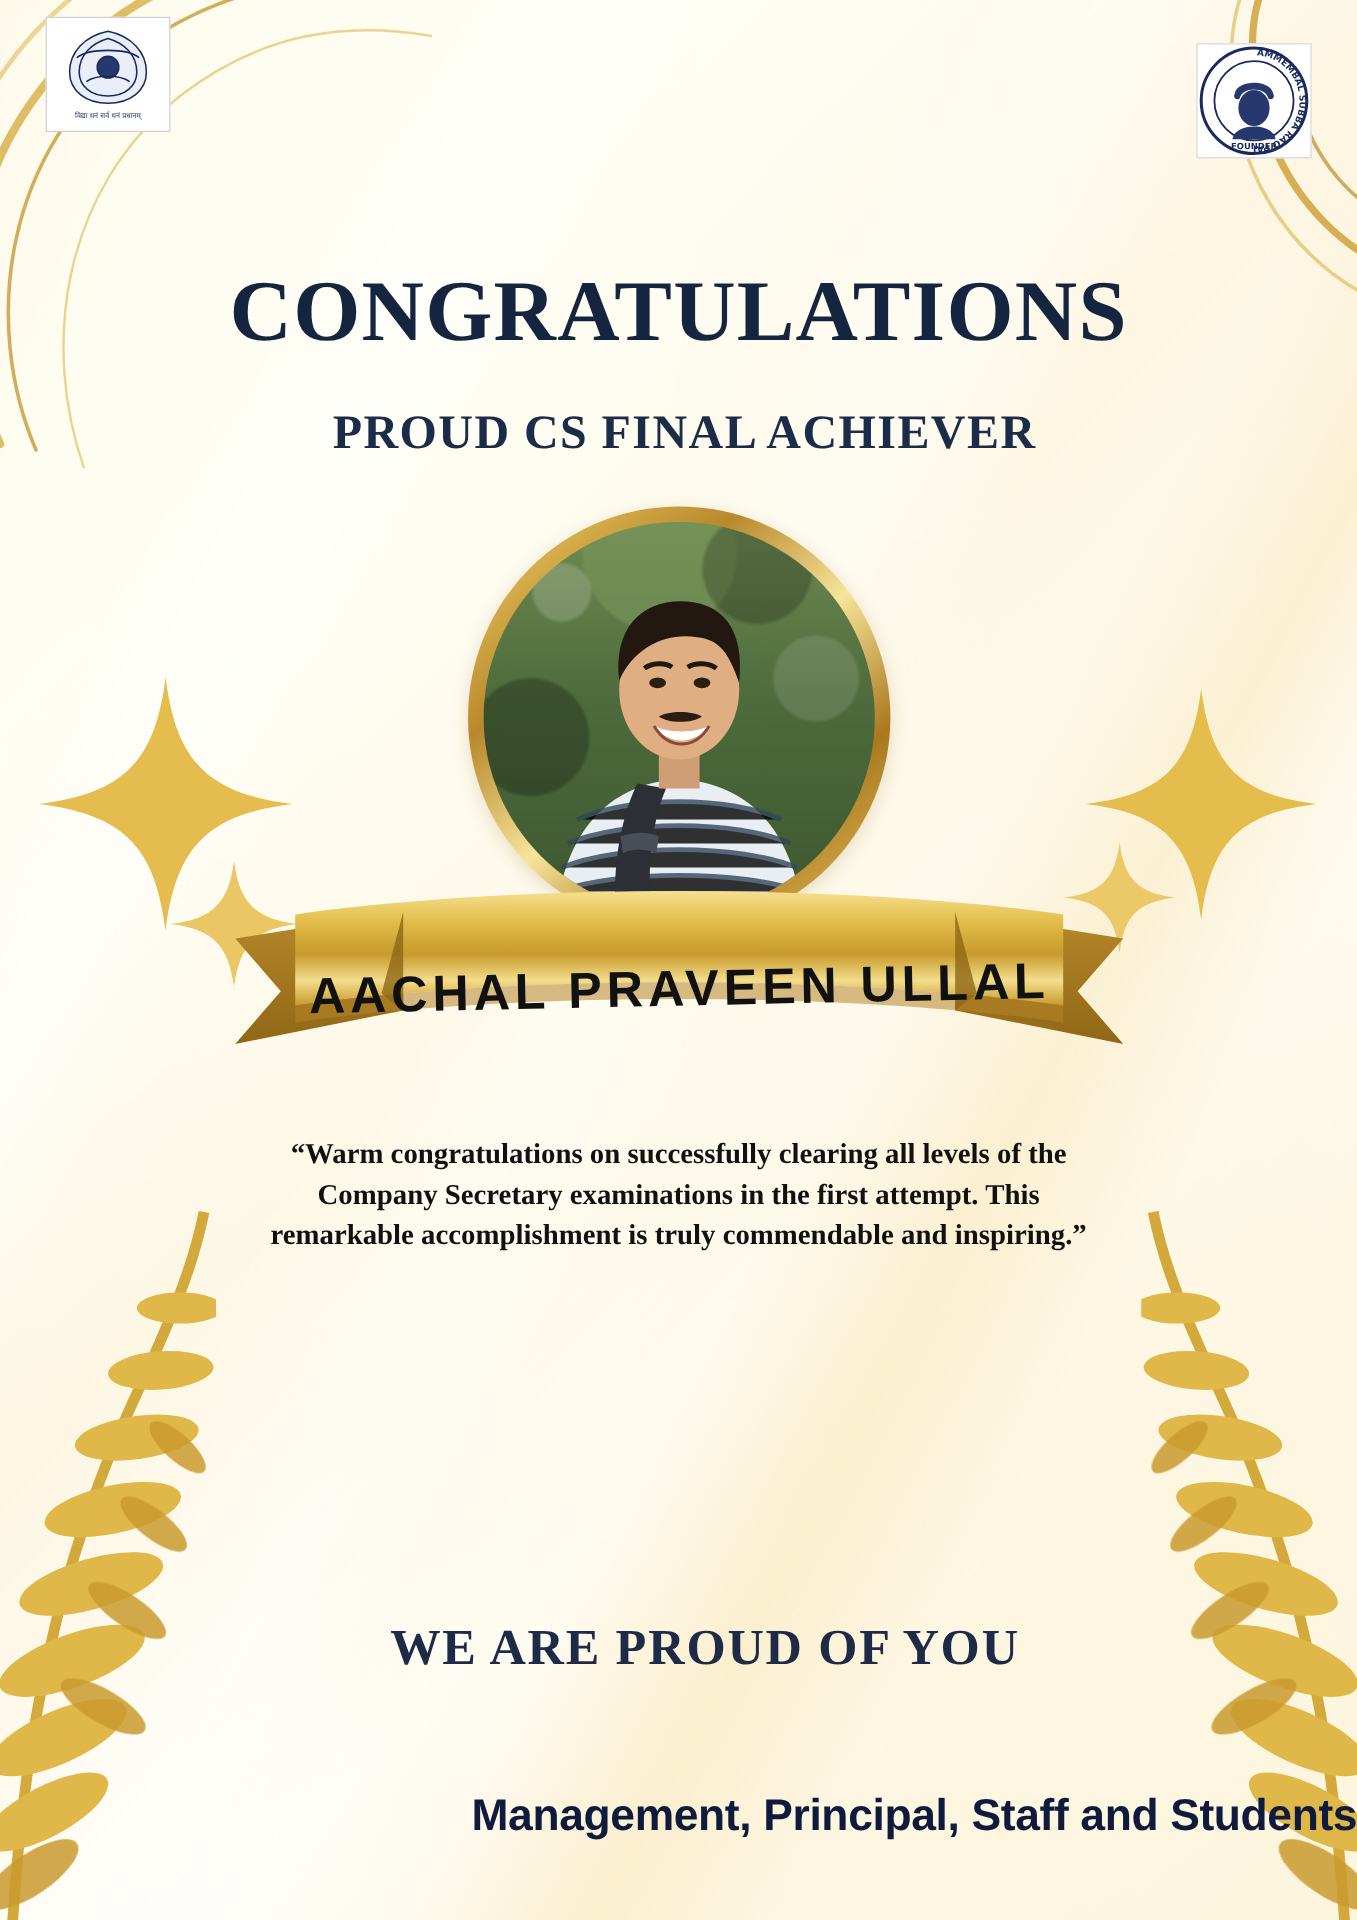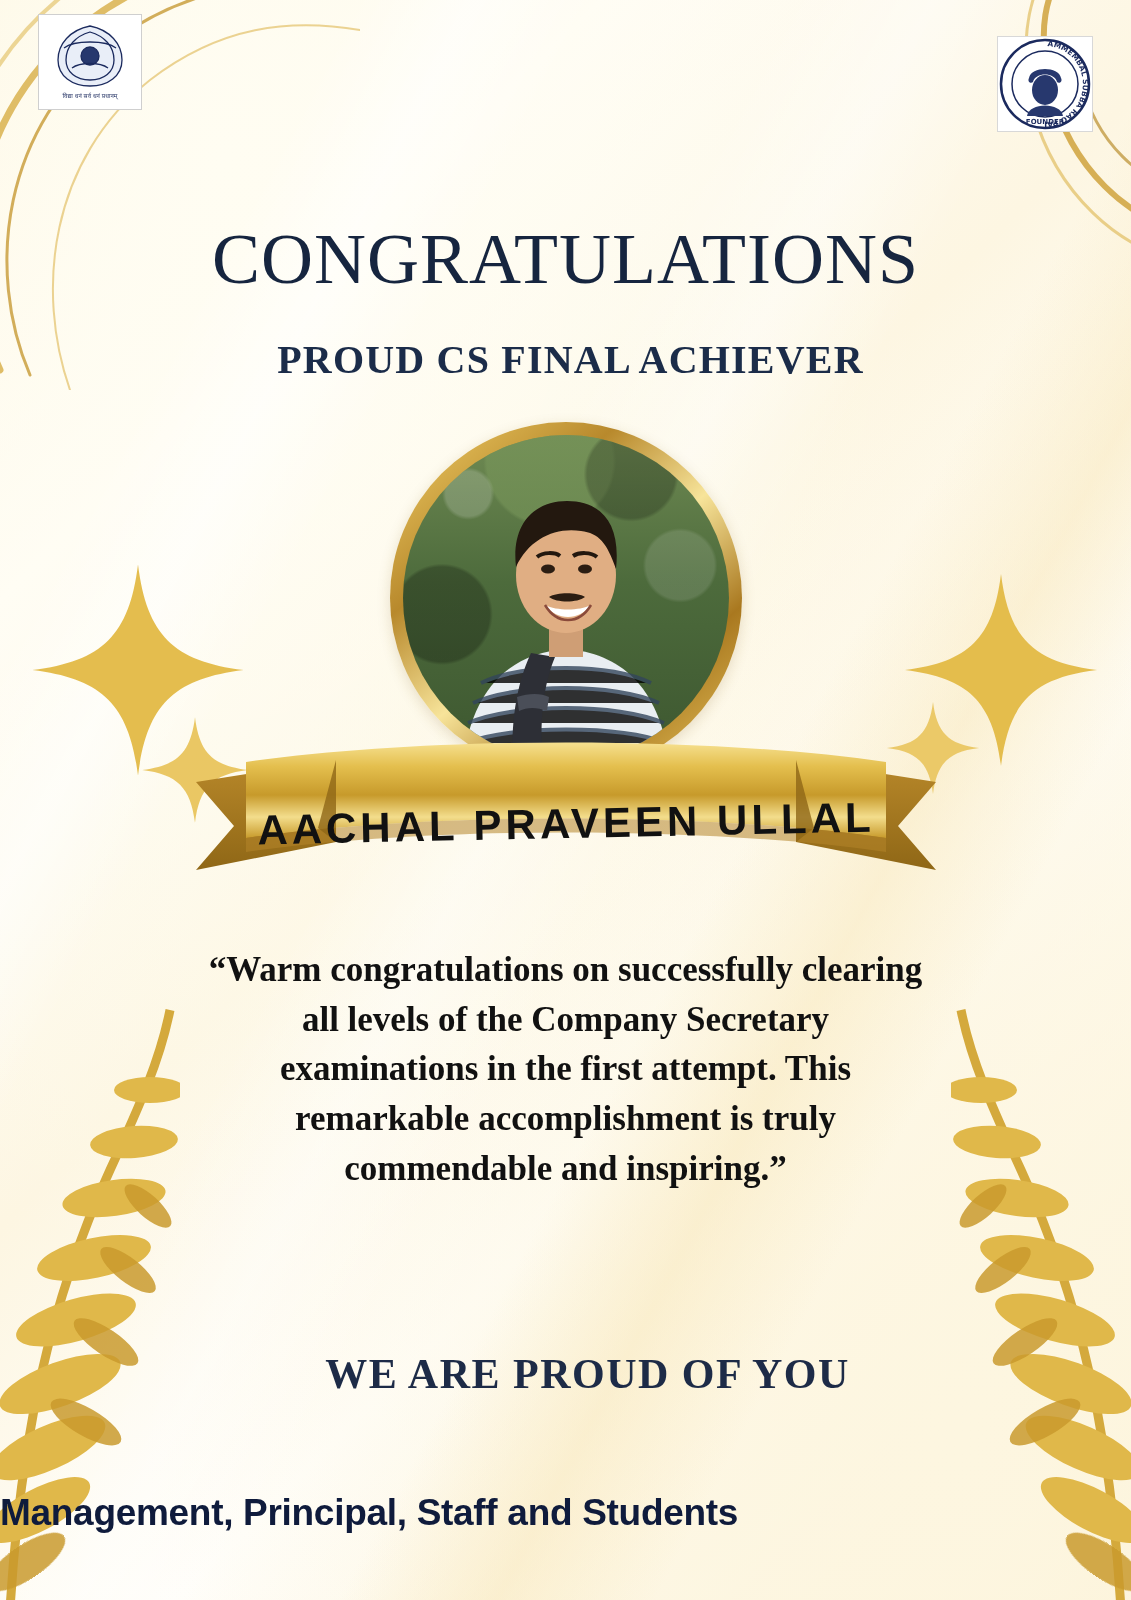--- a/index.html
+++ b/index.html
@@ -77,21 +77,21 @@
     font-family: "Liberation Serif", serif;
     font-weight: 700;
     font-size: 23px;
     color: #16182e;
   }
 
   .congrats {
     position: absolute; top: 218px; left: 0; right: 0;
     text-align: center;
     font-family: "Liberation Serif", serif;
-    font-weight: 400;
+    font-weight: 700;
     font-size: 72px;
     letter-spacing: 1px;
     color: #16253f;
   }
   .subtitle {
     position: absolute; top: 336px; left: 10px; right: 0;
     text-align: center;
     font-family: "Liberation Serif", serif;
     font-weight: 700;
     font-size: 40px;
@@ -140,37 +140,37 @@
     letter-spacing: 4px;
     color: #111;
     transform: rotate(-1.2deg);
   }
 
   .quote {
     position: absolute; top: 945px; left: 50%; transform: translateX(-50%);
     width: 720px; text-align: center;
     font-family: "Liberation Serif", serif;
     font-weight: 700;
-    font-size: 35px;
+    font-size: 24px;
     line-height: 1.42;
     color: #111;
   }
   .proud {
     position: absolute; top: 1350px; left: 0; right: 0;
     text-align: center;
     font-family: "Liberation Serif", serif;
     font-weight: 700;
     font-size: 42px;
     letter-spacing: 1.5px;
     color: #1d2b47;
     margin-left: 44px;
   }
   .signoff {
     position: absolute; top: 1492px; left: 0; right: 0;
-    text-align: left;
+    text-align: right;
     font-family: "Liberation Sans", sans-serif;
     font-weight: 700;
     font-size: 37px;
     letter-spacing: -0.3px;
     color: #0f1b3c;
   }
 </style>
 </head>
 <body>
 

